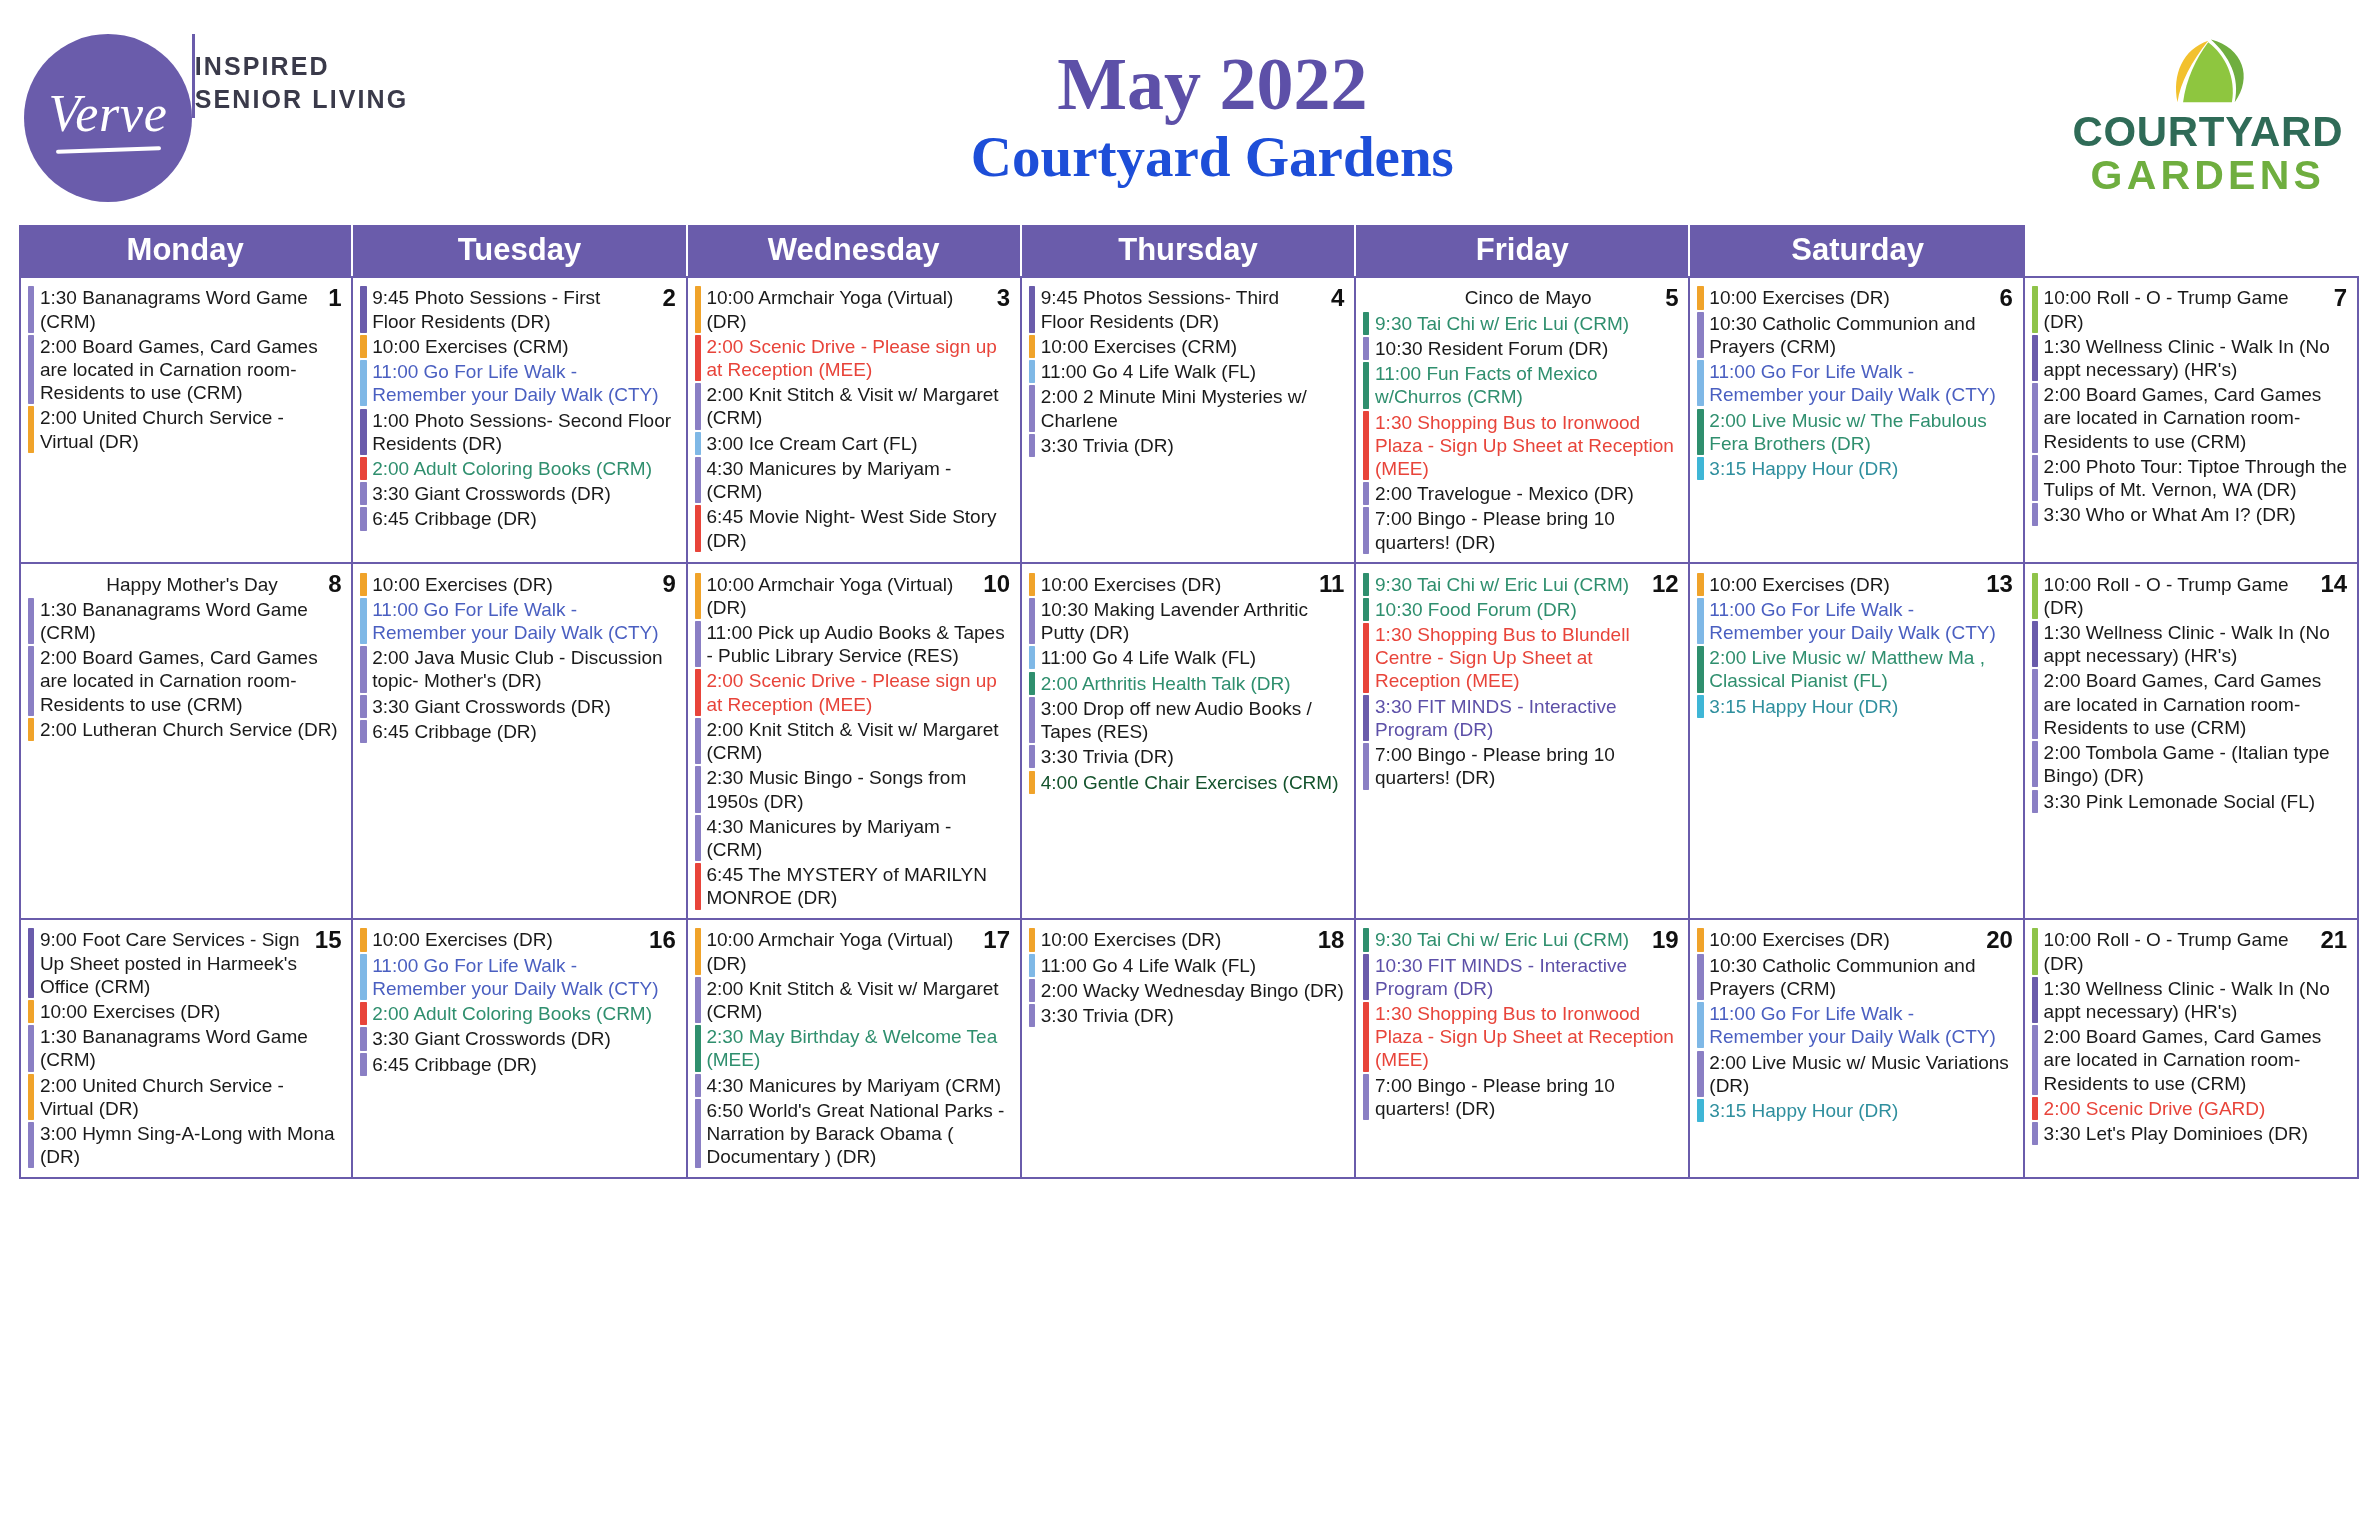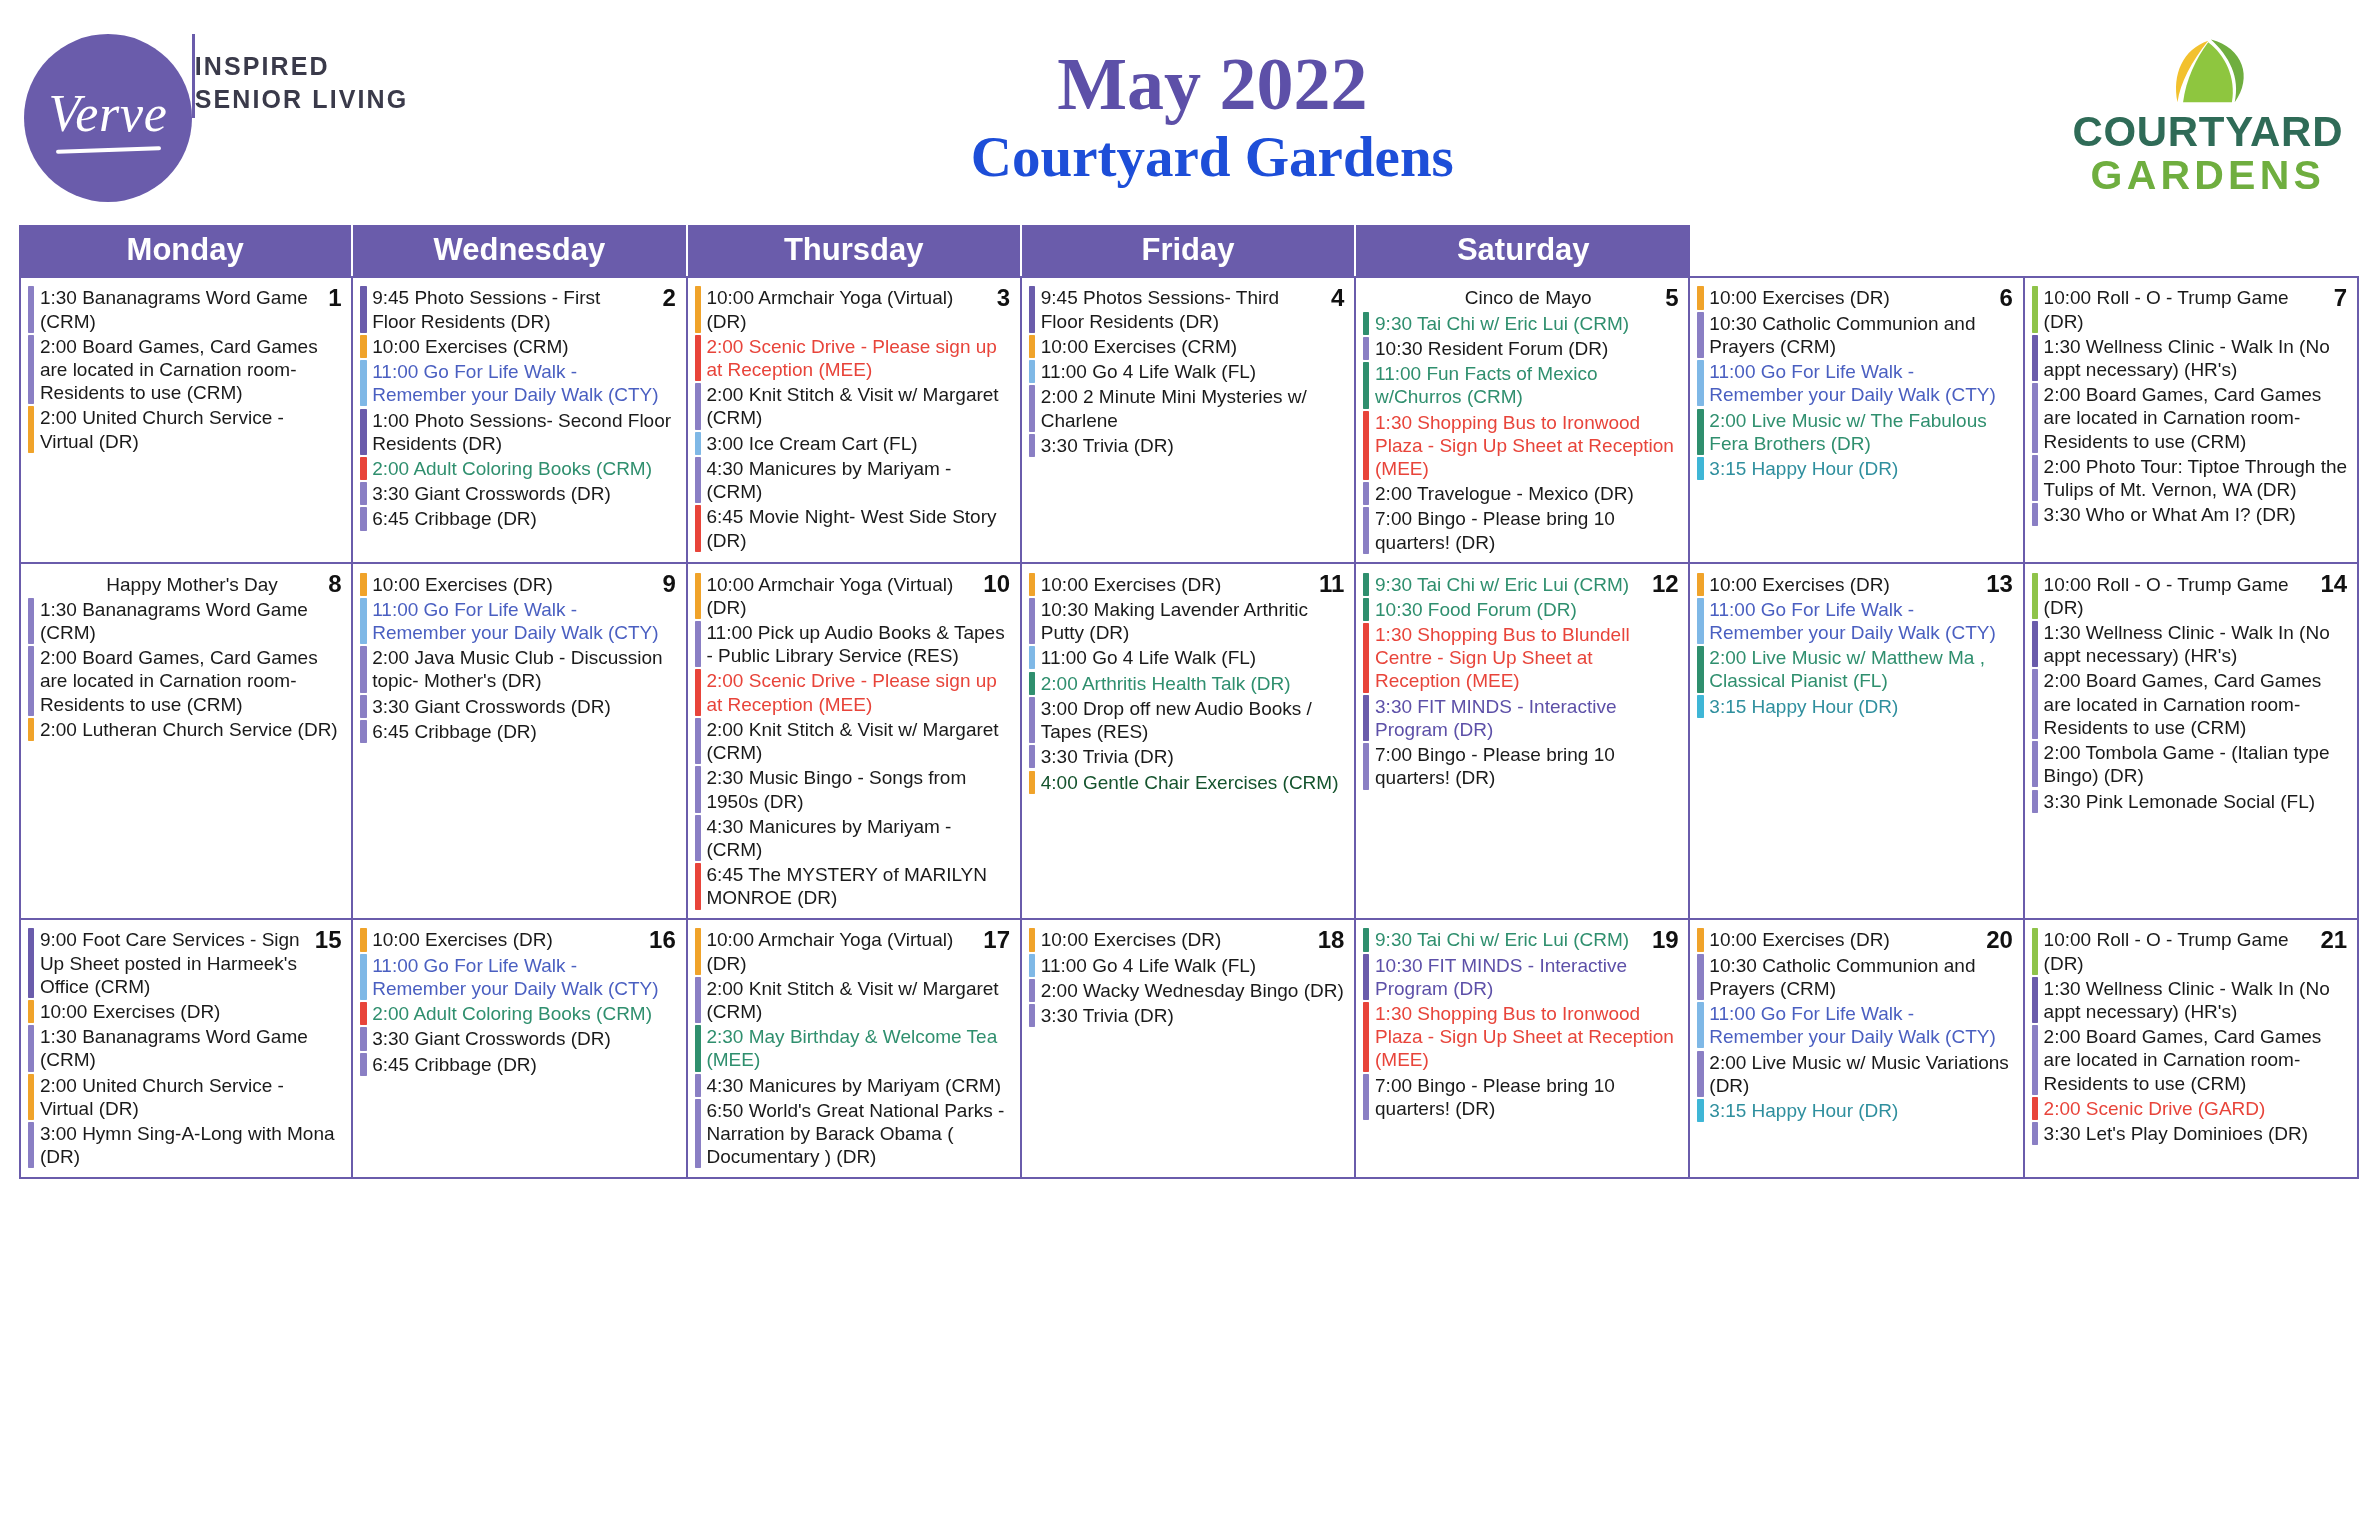--- a/index.html
+++ b/index.html
@@ -130,20 +130,21 @@
         </svg>
       </div>
       <div class="cg-name">COURTYARD</div>
       <div class="cg-name2">GARDENS</div>
     </div>
   </div>
 
   <div class="cal">
     <div class="dow-row" id="dow-row">
         <div class="dow">Monday</div>
+        <div class="dow">Tuesday</div>
         <div class="dow">Wednesday</div>
         <div class="dow">Thursday</div>
         <div class="dow">Friday</div>
         <div class="dow">Saturday</div>
       </div>
     <div id="weeks">
         <div class="week">
           <div class="cell">
             <div class="daynum">1</div>
             <div class="events">

